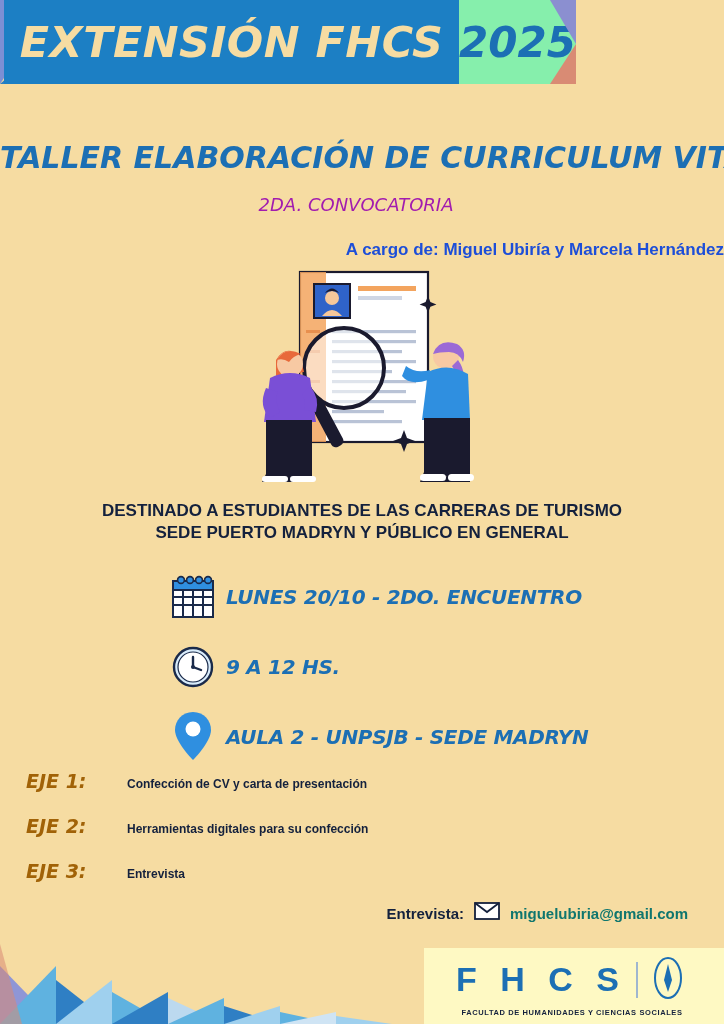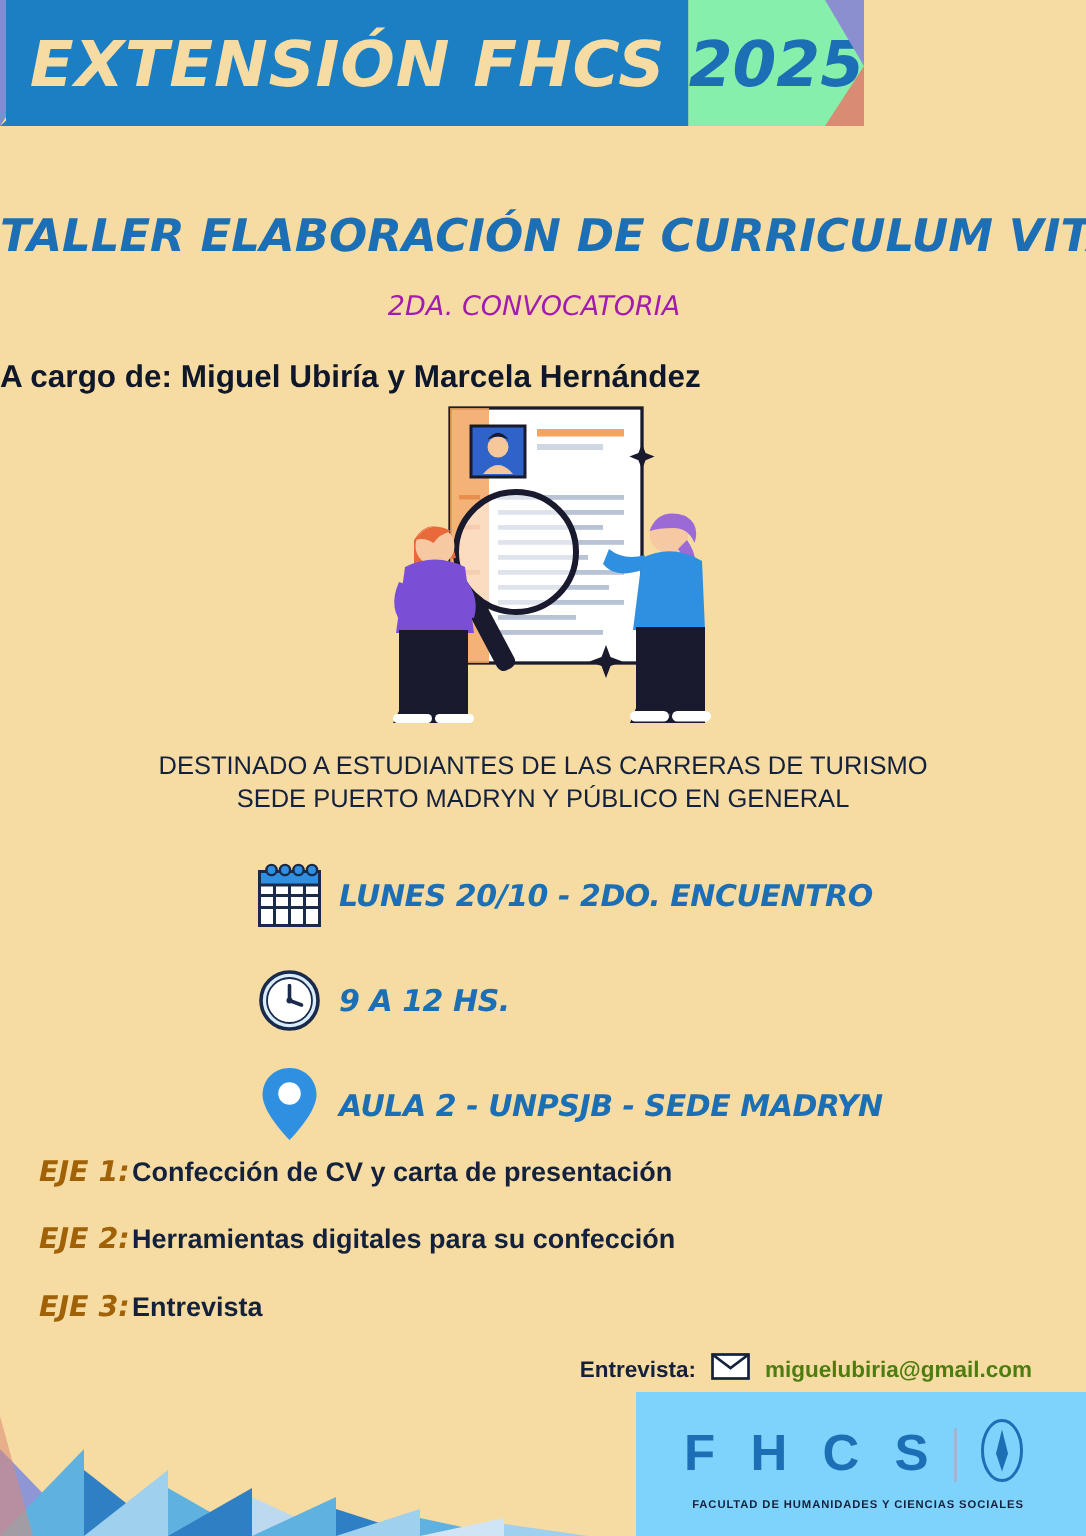--- a/index.html
+++ b/index.html
@@ -126,44 +126,44 @@
     font-family: "DejaVu Sans", sans-serif;
     font-weight: 400;
     font-style: italic;
     font-size: 18px;
     color: #a21caf;
   }
   .presenters {
     position: absolute;
     top: 240px;
     left: 0; right: 0;
-    text-align: left;
-    font-family: "Liberation Sans", sans-serif;
-    font-weight: 700;
-    font-size: 21px;
-    color: #0f172a;
+    text-align: right;
+    font-family: "Liberation Sans", sans-serif;
+    font-weight: 700;
+    font-size: 17px;
+    color: #1d4ed8;
   }
 
   
   .illustration {
     position: absolute;
     top: 268px;
     left: 232px;
     width: 280px;
     height: 215px;
   }
 
   
   .audience {
     position: absolute;
     top: 500px;
     left: 0; right: 0;
     text-align: center;
     font-family: "Liberation Sans", sans-serif;
-    font-weight: 400;
+    font-weight: 700;
     font-size: 17px;
     line-height: 1.3;
     color: #14213d;
   }
 
   
   .info-list {
     position: absolute;
     top: 566px;
     left: 160px;
@@ -209,22 +209,23 @@
     font-weight: 700;
     font-style: italic;
     font-size: 19px;
     color: #a16207;
     width: 62px;
     flex: 0 0 62px;
   }
   .eje-text {
     font-family: "Liberation Sans", sans-serif;
     font-weight: 700;
-    font-size: 18px;
+    font-size: 12px;
     color: #14213d;
+    margin-left: 39px;
   }
 
   
   .contact {
     position: absolute;
     top: 902px;
     right: 36px;
     display: flex;
     align-items: center;
     gap: 10px;
@@ -232,41 +233,41 @@
   .contact-label {
     font-family: "Liberation Sans", sans-serif;
     font-weight: 700;
     font-size: 15px;
     color: #14213d;
   }
   .contact-email {
     font-family: "Liberation Sans", sans-serif;
     font-weight: 700;
     font-size: 15px;
-    color: #4d7c0f;
+    color: #0f766e;
   }
 
   
   .footer {
     position: absolute;
     bottom: 0; left: 0;
     width: 724px;
     height: 88px;
   }
   .footer-deco {
     position: absolute;
     left: 0; bottom: 0;
     width: 430px; height: 88px;
     overflow: hidden;
   }
   .footer-white {
     position: absolute;
     right: 0; bottom: 0;
-    width: 300px; height: 96px;
-    background: #7dd3fc;
+    width: 300px; height: 76px;
+    background: #fef9c3;
     display: flex;
     align-items: center;
     justify-content: center;
   }
   .fhcs-logo {
     display: flex;
     flex-direction: column;
     align-items: center;
     padding-right: 4px;
   }

